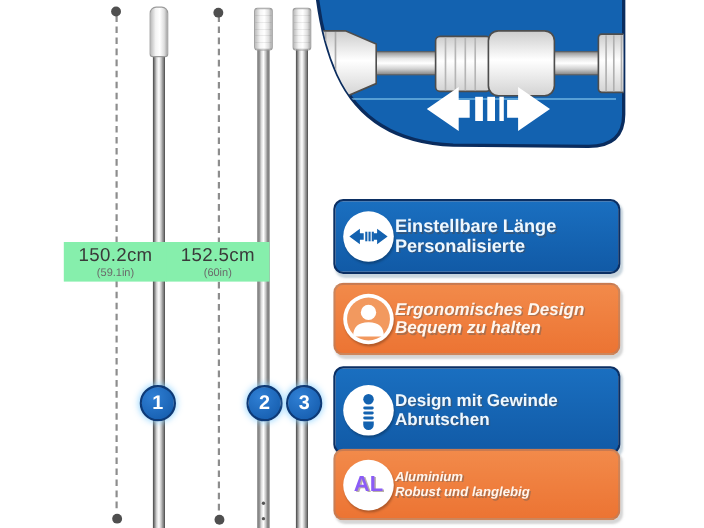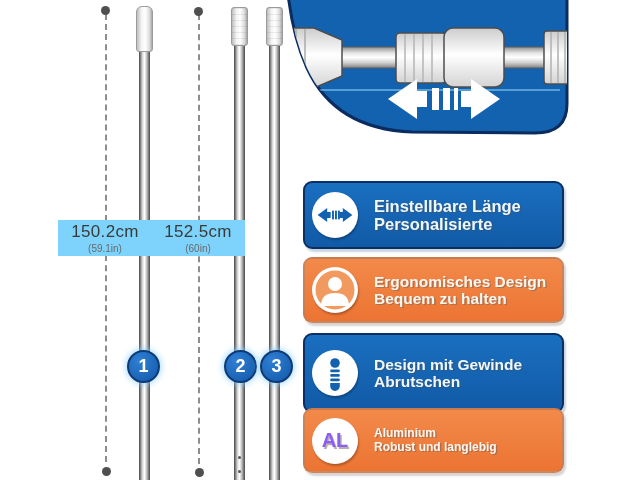--- a/index.html
+++ b/index.html
@@ -2,21 +2,21 @@
 <html><head>
 <meta charset="utf-8">
 <style>
   html,body{margin:0;padding:0;}
   body{width:640px;height:480px;position:relative;background:#ffffff;overflow:hidden;
        font-family:"Liberation Sans","DejaVu Sans",sans-serif;}
 
   
   .dash-line{position:absolute;width:0;border-left:2px dashed #8d8d8d;z-index:1;}
   .guide-dot{position:absolute;width:9px;height:9px;border-radius:50%;background:#4f4f4f;z-index:2;}
-  .measure{position:absolute;z-index:3;text-align:center;background:#7dd3fc;padding:2px 3px;}
+  .measure{position:absolute;z-index:3;text-align:center;background:#86efac;padding:2px 3px;}
   .measure .cm{font-size:17px;color:#3a3a3a;letter-spacing:.3px;display:block;}
   .measure .inch{font-size:10px;color:#6a6a6a;display:block;margin-top:1px;}
 
   
   .pole{position:absolute;bottom:0;width:9px;z-index:2;
         background:linear-gradient(90deg,#6f6f6f,#d9d9d9 28%,#ffffff 50%,#c3c3c3 74%,#6b6b6b);
         border-left:1px solid #5a5a5a;border-right:1px solid #5a5a5a;}
   .cap{position:absolute;z-index:3;border:1px solid #9b9b9b;
        background:linear-gradient(90deg,#bdbdbd,#f4f4f4 30%,#ffffff 55%,#dedede 82%,#a8a8a8);}
   .cap.grip{border-radius:6px 6px 3px 3px;}
@@ -41,24 +41,24 @@
            display:flex;align-items:center;box-sizing:border-box;}
   .feature.blue{background:linear-gradient(180deg,#1a6fc0,#115aa6);
                 border:2px solid #0b2f63;
                 box-shadow:2px 3px 2px rgba(130,160,180,.45);}
   .feature.orange{background:linear-gradient(180deg,#f28a4a,#ec7433);
                   border:2px solid rgba(160,130,115,.45);
                   box-shadow:2px 3px 2px rgba(150,150,150,.4);}
   .icon-circle{width:46px;height:46px;min-width:46px;border-radius:50%;background:#ffffff;
                margin-left:7px;display:flex;align-items:center;justify-content:center;
                box-shadow:1px 2px 2px rgba(0,0,0,.25);}
-  .feature-text{margin-left:16px;font-weight:bold;line-height:1.12;}
+  .feature-text{margin-left:1px;font-weight:bold;line-height:1.12;}
   .feature-text span{display:block;white-space:nowrap;}
   .feature.blue .feature-text{color:#eef8ff;text-shadow:1.4px 1.4px 0 rgba(70,80,95,.6);}
-  .feature.orange .feature-text{color:#fff6ee;text-shadow:1.4px 1.4px 0 rgba(120,100,90,.55);}
+  .feature.orange .feature-text{color:#fff6ee;text-shadow:1.4px 1.4px 0 rgba(120,100,90,.55);font-style:italic;}
   .al-text{font-weight:bold;font-size:20px;color:#8b5cf6;text-shadow:1.5px 1.5px 0 #b9b0aa;}
 </style>
 </head>
 <body>
 
 <div class="dash-line" style="left:105px;top:14px;height:448px;"></div>
 <div class="guide-dot" style="left:101px;top:6px;"></div>
 <div class="guide-dot" style="left:102px;top:467px;"></div>
 
 <div class="dash-line" style="left:198px;top:14px;height:450px;"></div>

